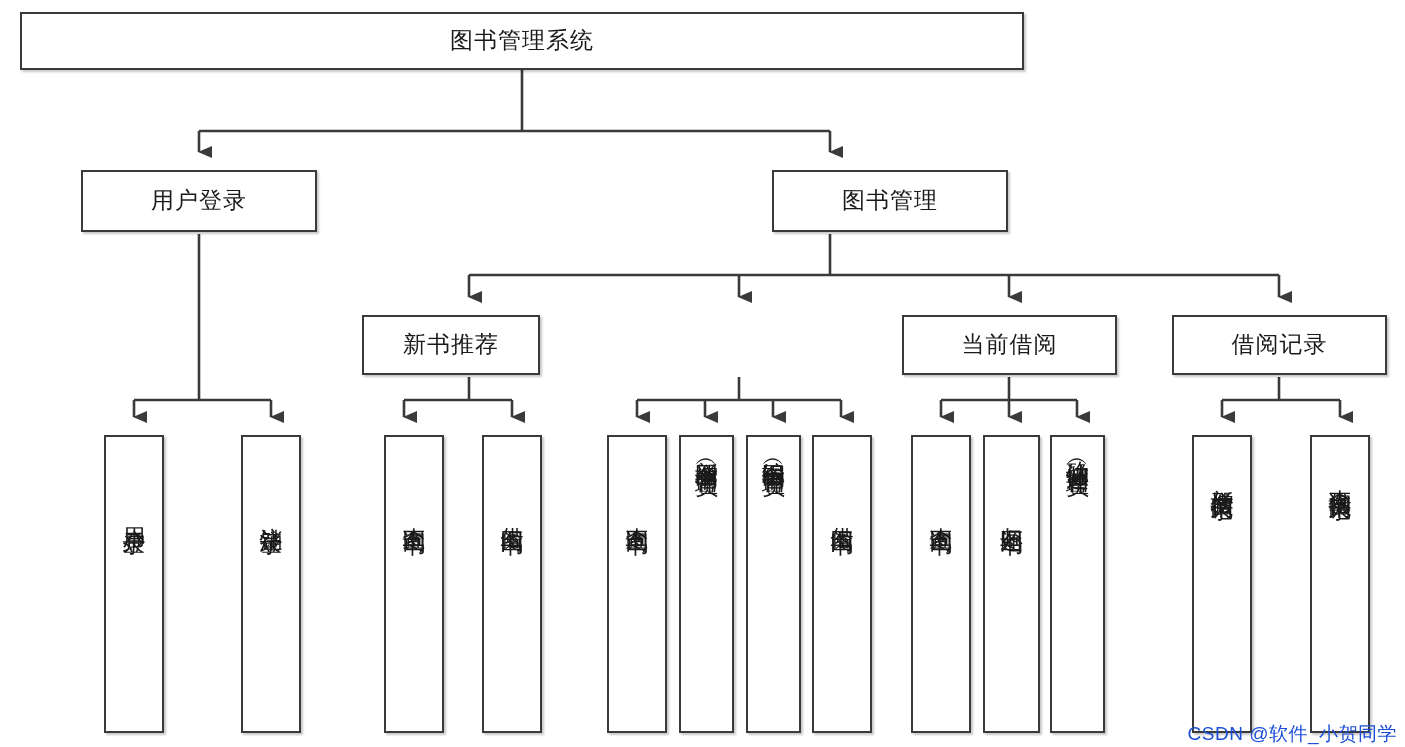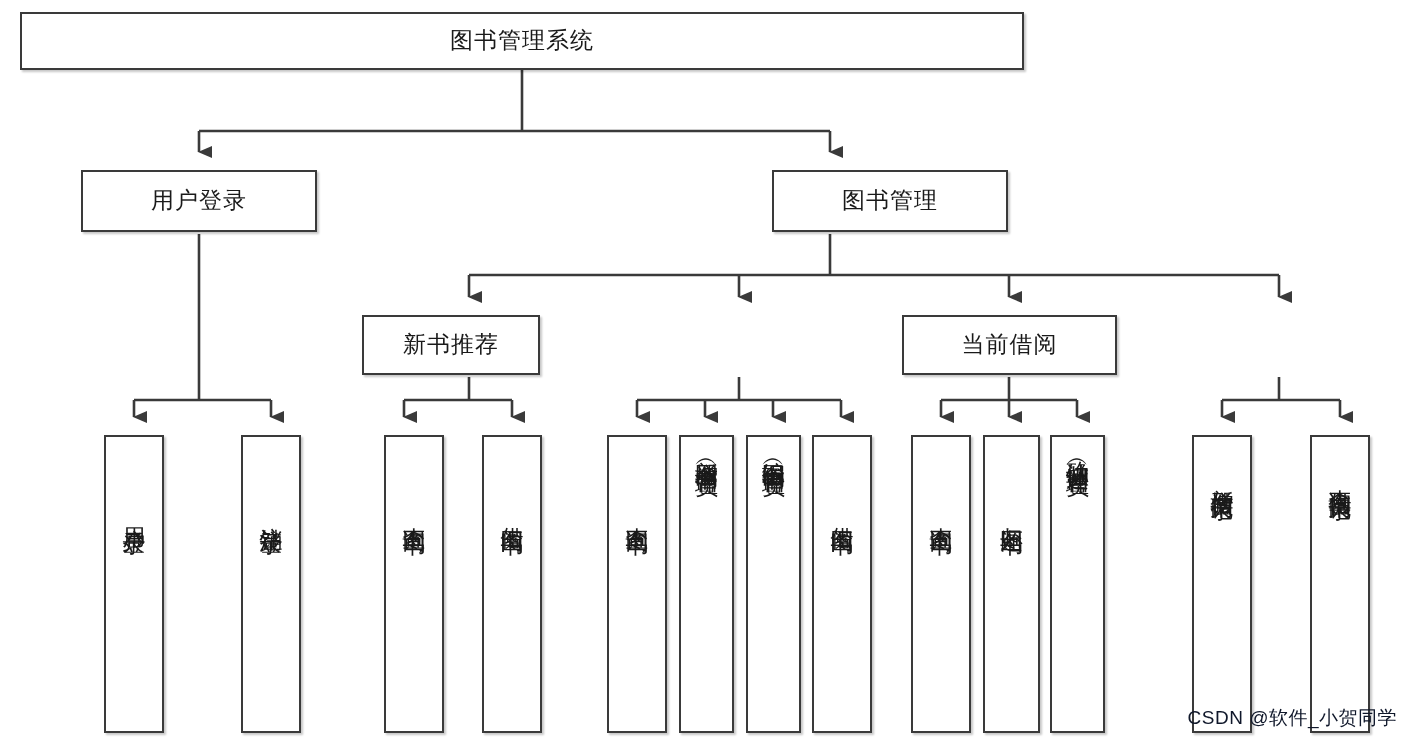--- a/index.html
+++ b/index.html
@@ -49,23 +49,23 @@
     text-orientation: upright;
     font-size: 23px;
     line-height: 1.18;
     letter-spacing: 2px;
     white-space: nowrap;
     color: #1a1a1a;
   }
   .watermark {
     position: absolute;
     right: 8px;
-    bottom: 16px;
+    bottom: 0;
     font-size: 19px;
-    color: #0f172a;
+    color: #1d4ed8;
     letter-spacing: 0.5px;
     white-space: nowrap;
     user-select: none;
   }
 </style>
 </head>
 <body>
 
 <div id="canvas">
 
@@ -129,20 +129,23 @@
   <div class="node horiz" style="left:728px; top:170px; width:236px; height:62px;margin-left:44px;">
     <span>图书管理</span>
   </div>
 
   <div class="node horiz" style="left:362px; top:315px; width:178px; height:60px;">
     <span>新书推荐</span>
   </div>
   <div class="node horiz" style="left:902px; top:315px; width:215px; height:60px;">
     <span>当前借阅</span>
   </div>
+  <div class="node horiz" style="left:1172px; top:315px; width:215px; height:60px;">
+    <span>借阅记录</span>
+  </div>
 
   <div class="node vert" style="left:104px; top:435px; width:60px; height:298px; padding-top:72px;">
     <span class="vlabel">用户登录</span>
   </div>
   <div class="node vert" style="left:241px; top:435px; width:60px; height:298px; padding-top:72px;">
     <span class="vlabel">注销登录</span>
   </div>
 
   <div class="node vert" style="left:384px; top:435px; width:60px; height:298px; padding-top:72px;">
     <span class="vlabel">查询图书</span>

